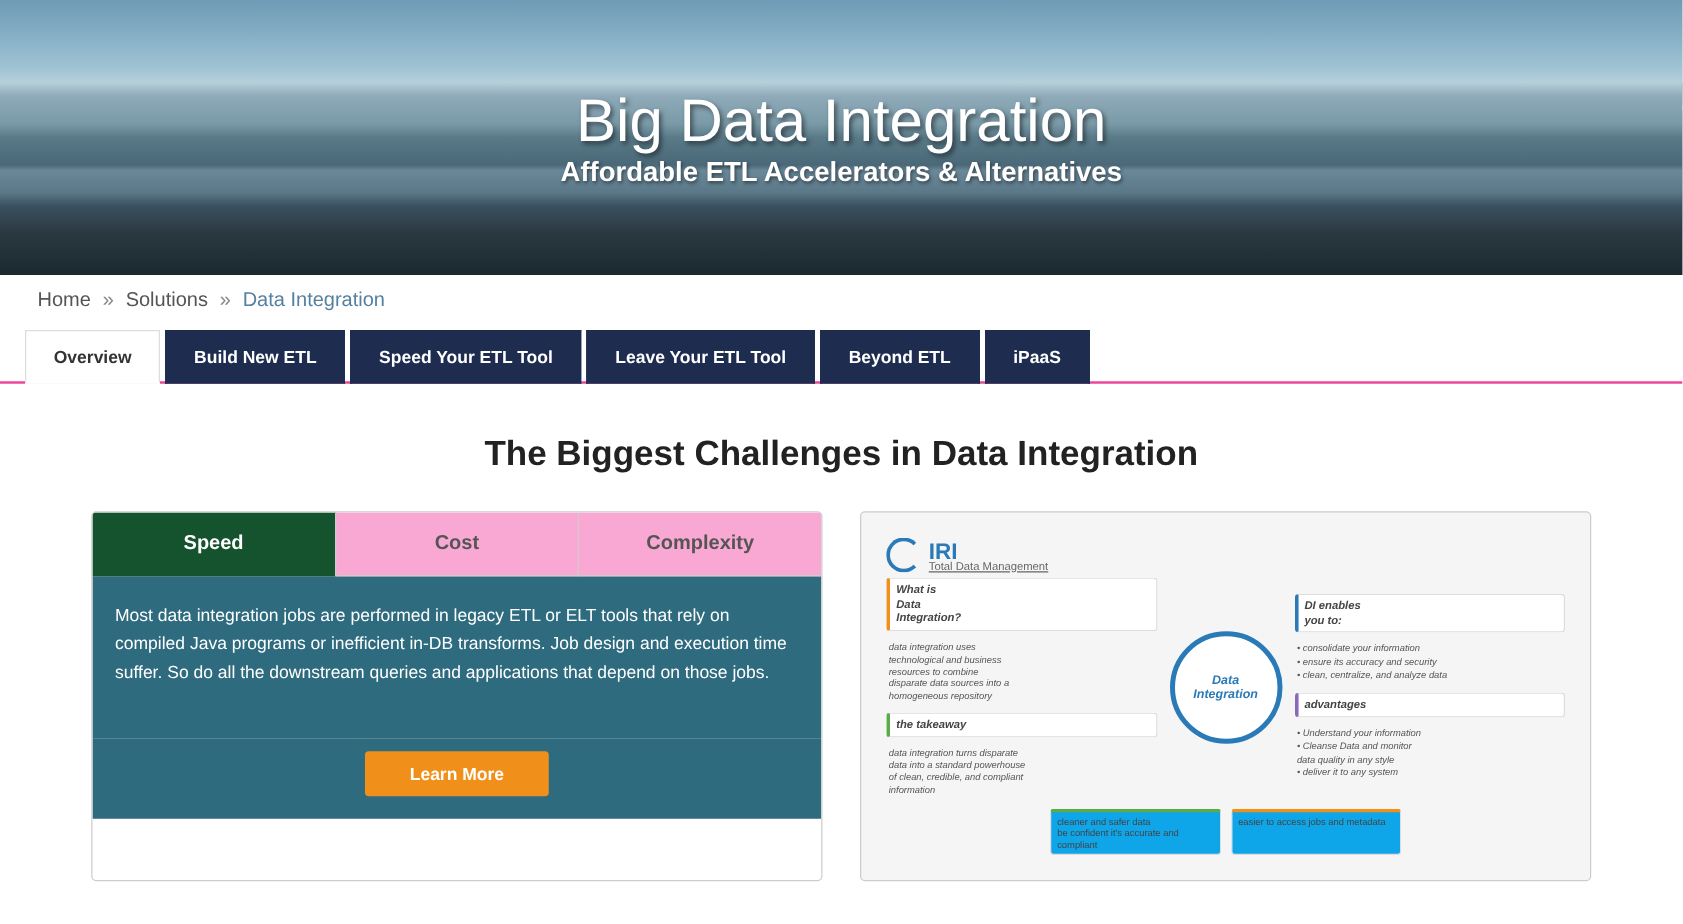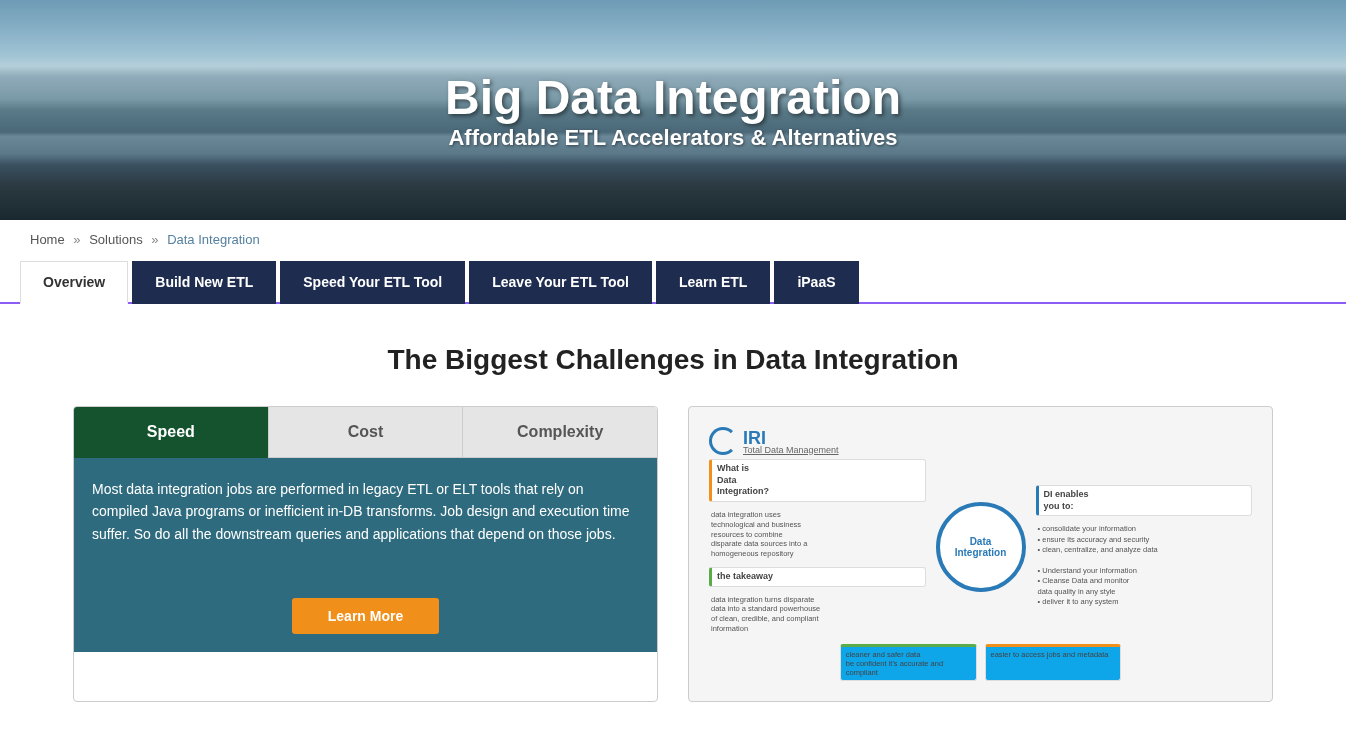--- a/index.html
+++ b/index.html
@@ -58,21 +58,21 @@
           #6a8898 62%,
           #5a7888 70%,
           #3a5060 75%,
           #2a3840 85%,
           #1a2830 100%
         );
     }
 
     .hero-title {
       font-size: 48px;
-      font-weight: 700;
+      font-weight: 400;
       color: #fff;
       text-shadow: 2px 2px 4px rgba(0,0,0,0.5);
       text-align: center;
       z-index: 1;
       position: relative;
     }
 
     .hero-subtitle {
       font-size: 22px;
       font-weight: 700;
@@ -80,21 +80,21 @@
       text-shadow: 1px 1px 3px rgba(0,0,0,0.5);
       text-align: center;
       z-index: 1;
       position: relative;
       margin-top: 0;
     }
 
     
     .breadcrumb {
       padding: 12px 30px;
-      font-size: 13px;
+      font-size: 16px;
       color: #666;
       border-bottom: none;
     }
 
     .breadcrumb a {
       color: #555;
       text-decoration: none;
     }
 
     .breadcrumb .separator {
@@ -103,21 +103,21 @@
     }
 
     .breadcrumb .current {
       color: #5580a0;
     }
 
     
     .nav-tabs {
       display: flex;
       align-items: stretch;
-      border-bottom: 2px solid #8b5cf6;
+      border-bottom: 2px solid #ec4899;
       padding: 0 20px;
       margin-bottom: 30px;
     }
 
     .nav-tab {
       padding: 12px 22px;
       font-size: 14px;
       font-weight: 600;
       cursor: pointer;
       border: 1px solid #ccc;
@@ -188,21 +188,21 @@
     .challenge-tab:last-child {
       border-right: none;
     }
 
     .challenge-tab.active {
       background: #14532d;
       color: #fff;
     }
 
     .challenge-tab.inactive {
-      background: #e5e5e5;
+      background: #f9a8d4;
       color: #555;
       border-bottom: 1px solid #ccc;
     }
 
     .challenge-body {
       background: #2e6b7e;
       color: #fff;
       padding: 20px 18px;
       font-size: 14px;
       line-height: 1.6;
@@ -268,20 +268,21 @@
       color: #666;
       margin-top: -4px;
       text-decoration: underline;
     }
 
     
     .diagram-container {
       display: flex;
       width: 100%;
       gap: 10px;
+      font-style: italic;
     }
 
     .diagram-left {
       flex: 1;
       display: flex;
       flex-direction: column;
       gap: 6px;
       font-size: 9px;
       color: #444;
       justify-content: center;
@@ -370,21 +371,21 @@
   <a href="#">Solutions</a>
   <span class="separator">»</span>
   <span class="current">Data Integration</span>
 </div>
 
 <div class="nav-tabs">
   <div class="nav-tab active">Overview</div>
   <div class="nav-tab dark">Build New ETL</div>
   <div class="nav-tab dark">Speed Your ETL Tool</div>
   <div class="nav-tab dark">Leave Your ETL Tool</div>
-  <div class="nav-tab dark">Learn ETL</div>
+  <div class="nav-tab dark">Beyond ETL</div>
   <div class="nav-tab dark">iPaaS</div>
 </div>
 
 <div class="main-content">
   <h2 class="section-title">The Biggest Challenges in Data Integration</h2>
 
   <div class="content-grid">
 
     <div class="challenge-card">
       <div class="challenge-tabs">
@@ -420,20 +421,21 @@
 
         <div class="diagram-center">
           <div class="diagram-circle">
             Data<br>Integration
           </div>
         </div>
 
         <div class="diagram-right">
           <div class="diag-item blue" style="font-weight:600; font-size:9px;">DI enables<br>you to:</div>
           <div style="font-size:7.5px; color:#555; line-height:1.4; padding:2px;">• consolidate your information<br>• ensure its accuracy and security<br>• clean, centralize, and analyze data</div>
+          <div class="diag-item purple" style="font-weight:600; font-size:9px;">advantages</div>
           <div style="font-size:7.5px; color:#555; line-height:1.4; padding:2px;">• Understand your information<br>• Cleanse Data and monitor<br>data quality in any style<br>• deliver it to any system</div>
         </div>
       </div>
 
       <div class="diagram-bottom">
         <div class="diag-bottom-item green">cleaner and safer data<br>be confident it's accurate and compliant</div>
         <div class="diag-bottom-item orange">easier to access jobs and metadata</div>
       </div>
     </div>
 

